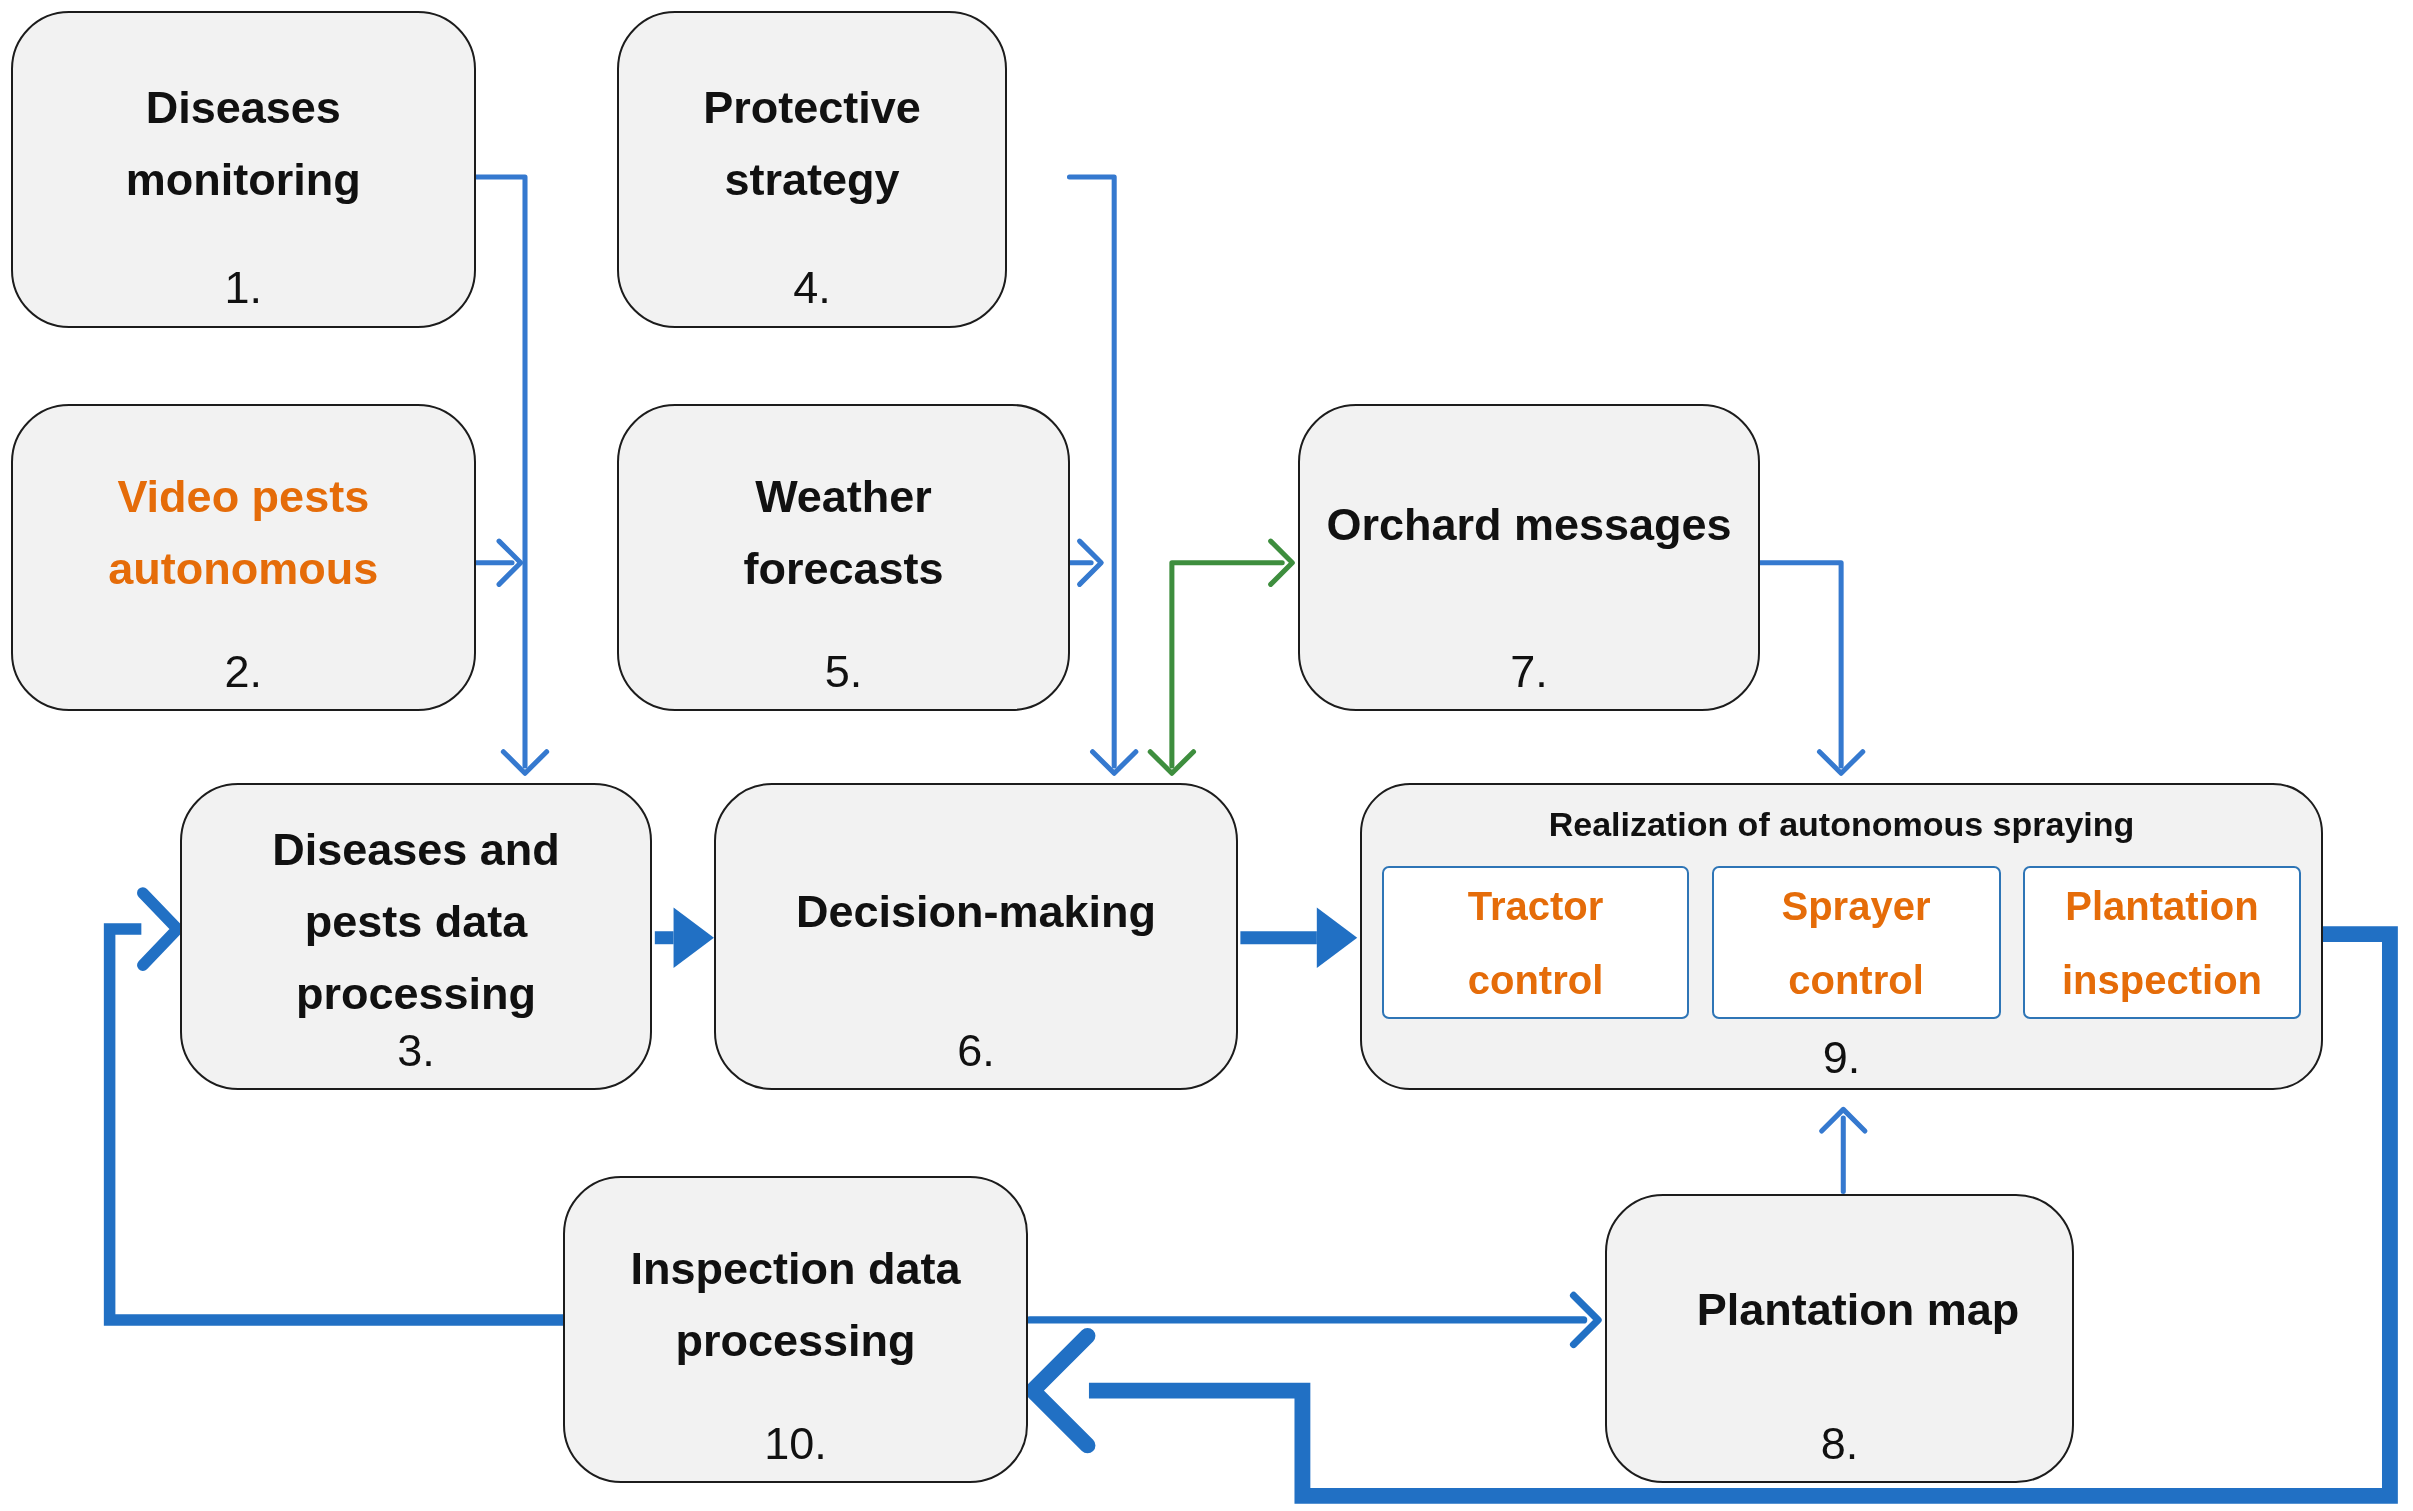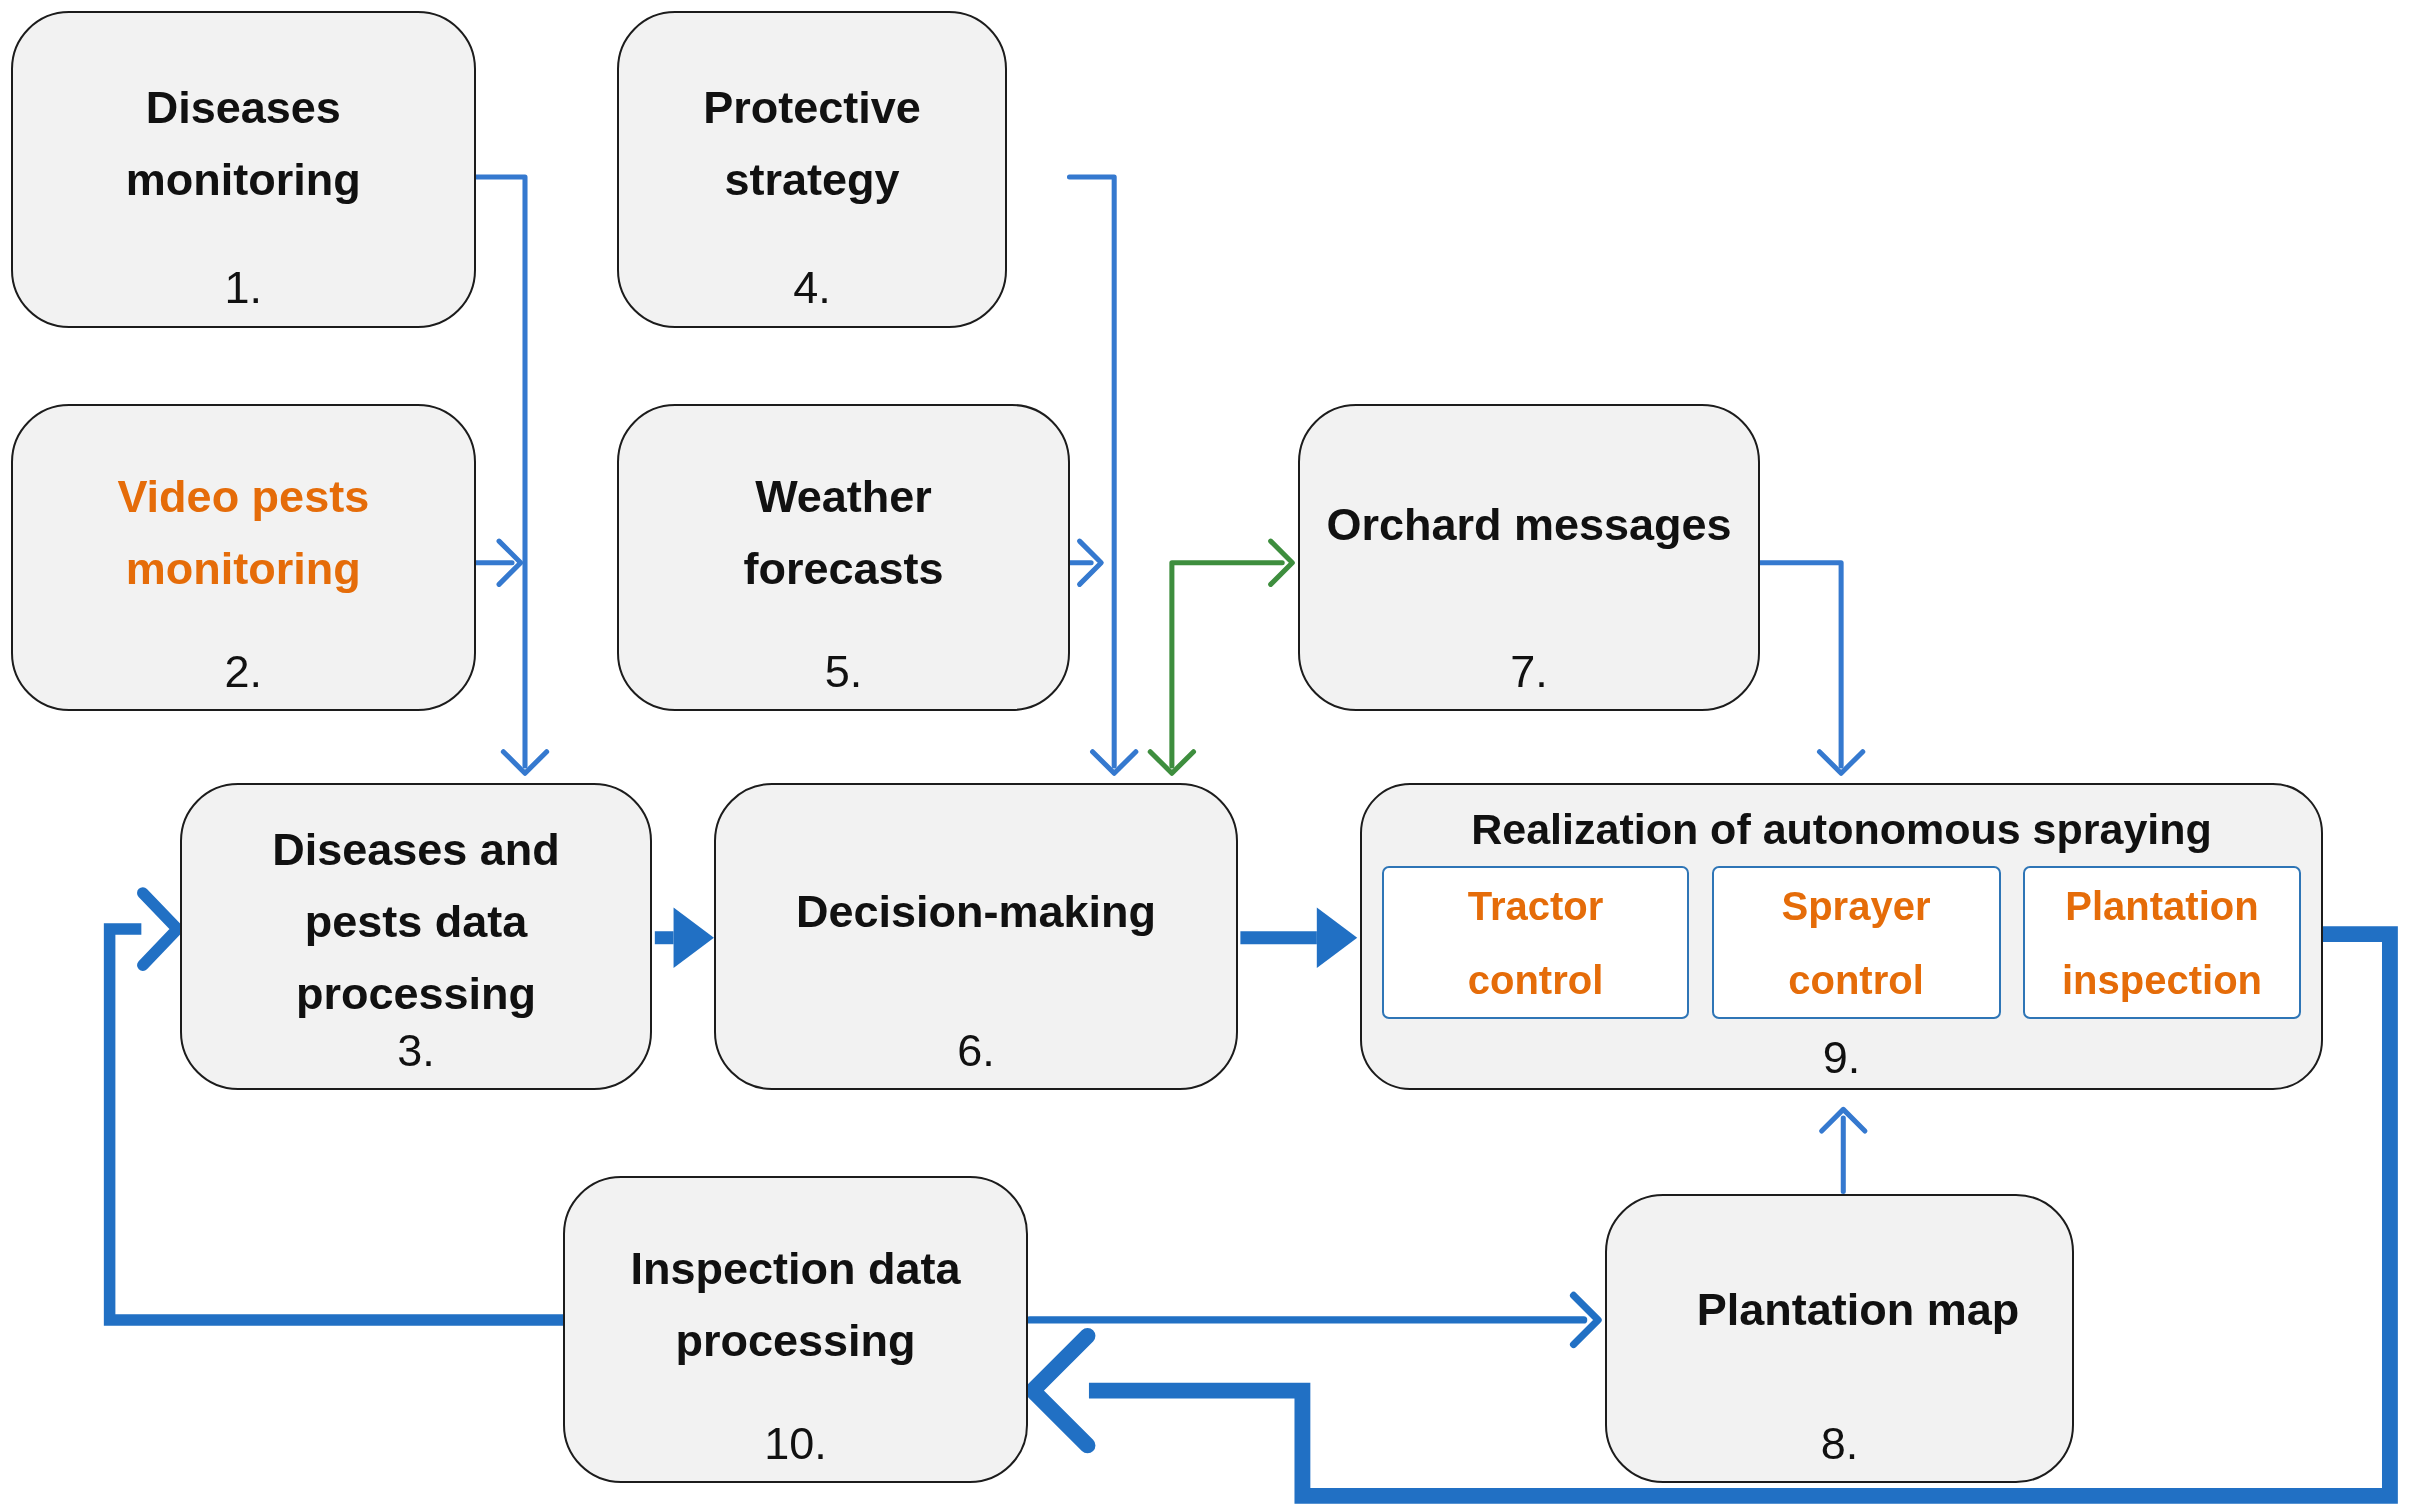--- a/index.html
+++ b/index.html
@@ -22,21 +22,21 @@
   }
   .box .num{
     position:absolute; bottom:11.5px; left:0; right:0; text-align:center;
     font-size:45px; font-weight:400; color:var(--text);
   }
   .orange{ color:var(--orange); }
 
   
   .box.realization{ display:block; border-radius:50px; }
   .realization .rtitle{
-    display:block; text-align:center; font-weight:700; font-size:43px; margin-top:20px;
+    display:block; text-align:center; font-weight:700; font-size:34px; margin-top:20px;
   }
   .subrow{
     position:absolute; left:0; right:0; top:81px; height:153px;
     display:flex; justify-content:space-between; padding:0 20px; box-sizing:border-box;
   }
   .subbox{
     box-sizing:border-box; background:#ffffff; border:2.9px solid var(--subbox_border);
     border-radius:7px; display:flex; align-items:center; justify-content:center;
   }
   .subbox .sublabel{
@@ -123,21 +123,21 @@
       <path class="hd-loopB" d="M198 1238 L246 1288 L198 1338"></path>
     </g>
   </svg>
 
   <div class="box" style="left:10.8px; top:10.8px; width:465px; height:317px;">
     <span class="label" style="width:260px;">Diseases monitoring</span>
     <span class="num">1.</span>
   </div>
 
   <div class="box" style="left:10.8px; top:404px; width:465px; height:307px;">
-    <span class="label orange" style="width:289px;">Video pests monitoring</span>
+    <span class="label orange" style="width:289px;">Video pests autonomous</span>
     <span class="num">2.</span>
   </div>
 
   <div class="box" style="left:180px; top:783px; width:472px; height:307px;">
     <span class="label" style="width:310px; margin-bottom:29px;">Diseases and pests data processing</span>
     <span class="num">3.</span>
   </div>
 
   <div class="box" style="left:617px; top:10.8px; width:390px; height:317px;">
     <span class="label" style="width:245px;">Protective strategy</span>

